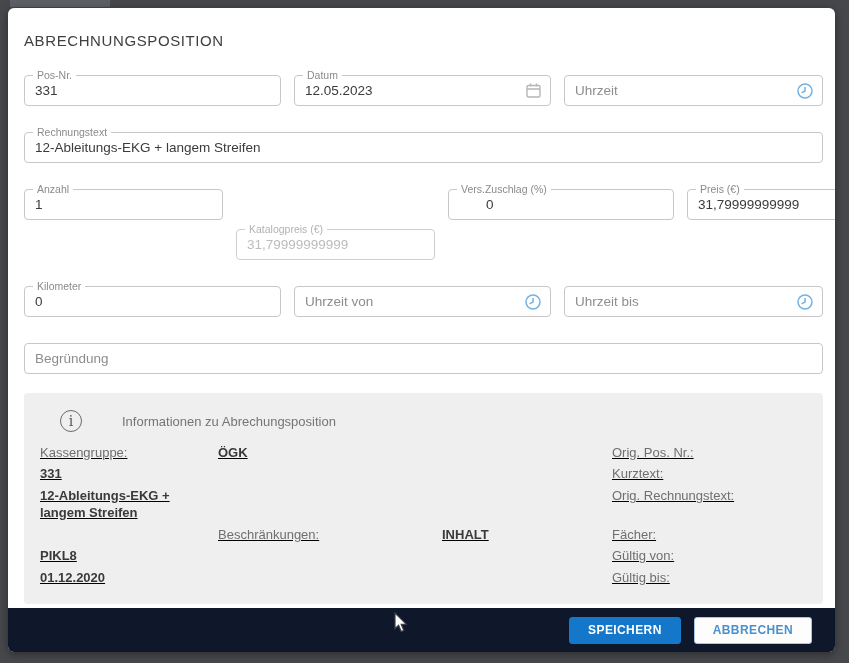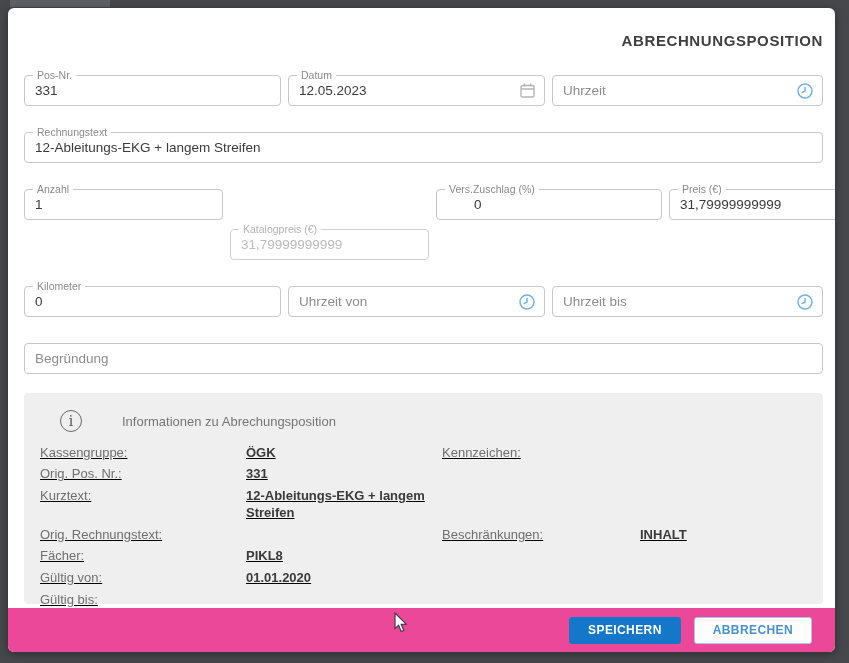--- a/index.html
+++ b/index.html
@@ -10,25 +10,24 @@
     position: relative;
   }
   .top-tab { position:absolute; left:10px; top:0; width:100px; height:7px; background:#5d6165; }
   .card {
     position: absolute; left: 8px; top: 8px; width: 827px; height: 644px;
     background: #ffffff; border-radius: 6px; overflow: hidden;
     box-shadow: 0 2px 10px rgba(0,0,0,0.4);
   }
   .content { padding: 18px 12px 0 16px; }
   .dialog-title {
-    font-size: 15px; font-weight: bold; color: #3f3f3f; letter-spacing: .6px;
+    font-size: 15px; font-weight: normal; color: #3f3f3f; letter-spacing: .6px;
     margin: 6px 0 0 0;
-    text-align: right;
-  }
-  .row { display: flex; gap: 7px; margin-top: 26px; }
+  }
+  .row { display: flex; gap: 13px; margin-top: 26px; }
 
   .field {
     position: relative; height: 31px; border: 1px solid #c7c7c7; border-radius: 4px;
     display: flex; align-items: center; background: #fff;
   }
   .field-label {
     position: absolute; top: -7px; left: 8px; font-size: 10.5px; color: #8a8a8a;
     background: #fff; padding: 0 4px; white-space: nowrap; line-height: 12px;
   }
   .field input {
@@ -58,25 +57,25 @@
   .info-header { display: flex; align-items: center; margin: 4px 0 10px 20px; }
   .info-header-title { font-size: 13px; color: #757575; margin-left: 40px; }
   .info-icon {
     width: 22px; height: 22px; border: 1.4px solid #6b6b6b; border-radius: 50%;
     display: flex; align-items: center; justify-content: center;
     font-family: "DejaVu Serif", serif; font-size: 14px; color: #555; font-style: normal;
   }
   .info-grid { display: grid; grid-template-columns: 178px 224px 170px 1fr; column-gap: 0; text-decoration: underline; }
   .info-grid .cell { font-size: 13px; padding: 2.6px 0; line-height: 1.28; }
   .info-grid .lbl { color: #6f6f6f; }
-  .info-grid .val { color: #3a3a3a; font-weight: bold; margin-left: 28px; }
+  .info-grid .val { color: #3a3a3a; font-weight: bold; }
 
   .footer {
     position: absolute; left: 0; bottom: 0; width: 100%; height: 44px;
-    background: #ec4899; display: flex; align-items: center; justify-content: flex-end;
+    background: #0f172a; display: flex; align-items: center; justify-content: flex-end;
     gap: 13px; padding-right: 23px;
   }
   .btn {
     height: 27px; border-radius: 3px; font-family: inherit; font-size: 12px;
     font-weight: bold; letter-spacing: .4px; padding: 0 18px; cursor: pointer;
   }
   .btn-primary { background: #1577c9; color: #fff; border: 1px solid #1577c9; }
   .btn-secondary { background: #fdfdfd; color: #4a90ce; border: 1px solid #a6c8e6; }
 
   .cursor { position: absolute; left: 391px; top: 612px; pointer-events: none; }
@@ -177,21 +176,20 @@
     </div>
 
     <div class="info-panel">
       <div class="info-header">
         <span class="info-icon">i</span>
         <span class="info-header-title">Informationen zu Abrechungsposition</span>
       </div>
       <div class="info-grid">
         <div class="cell lbl">Kassengruppe:</div>
         <div class="cell val">ÖGK</div>
-        <div class="cell lbl">Kennzeichen:</div>
         <div class="cell val"></div>
 
         <div class="cell lbl">Orig. Pos. Nr.:</div>
         <div class="cell val">331</div>
         <div class="cell lbl"></div>
         <div class="cell val"></div>
 
         <div class="cell lbl">Kurztext:</div>
         <div class="cell val">12-Ableitungs-EKG + langem Streifen</div>
         <div class="cell lbl"></div>
@@ -201,21 +199,21 @@
         <div class="cell val"></div>
         <div class="cell lbl">Beschränkungen:</div>
         <div class="cell val">INHALT</div>
 
         <div class="cell lbl">Fächer:</div>
         <div class="cell val">PIKL8</div>
         <div class="cell lbl"></div>
         <div class="cell val"></div>
 
         <div class="cell lbl">Gültig von:</div>
-        <div class="cell val">01.01.2020</div>
+        <div class="cell val">01.12.2020</div>
         <div class="cell lbl"></div>
         <div class="cell val"></div>
 
         <div class="cell lbl">Gültig bis:</div>
         <div class="cell val"></div>
         <div class="cell lbl"></div>
         <div class="cell val"></div>
       </div>
     </div>
   </div>

